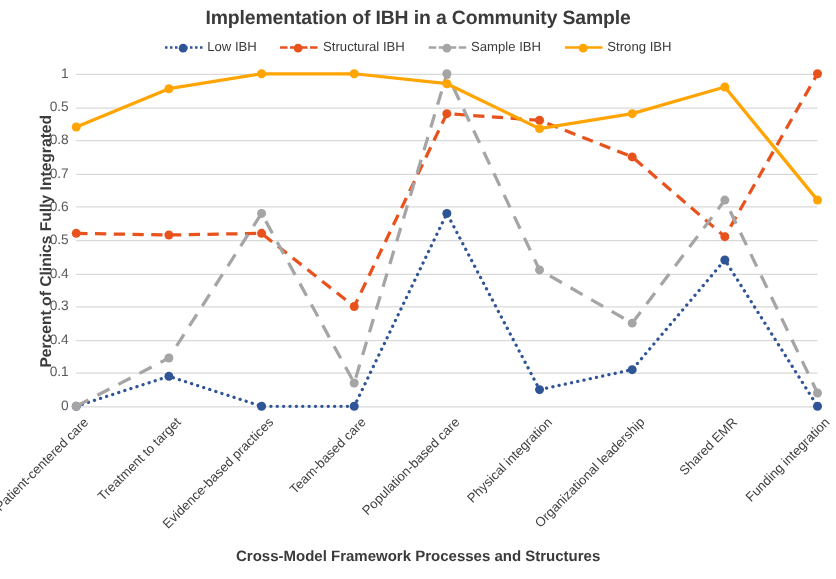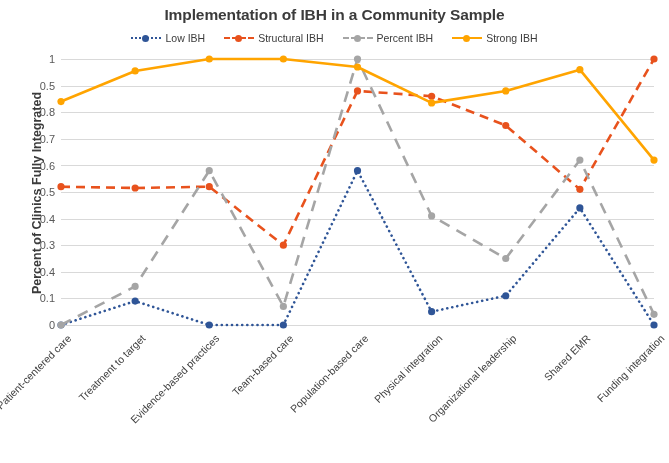--- a/index.html
+++ b/index.html
@@ -171,21 +171,21 @@
           <span class="lg-line" style="background: none; border-top: 2.5px dashed rgb(232, 82, 29); height: 0px;"></span>
           <span class="lg-dot" style="background: rgb(232, 82, 29);"></span>
         </span>
         <span class="legend-label">Structural IBH</span>
       </div>
       <div class="legend-item">
         <span class="legend-swatch">
           <span class="lg-line" style="background: none; border-top: 2.5px dashed rgb(165, 165, 165); height: 0px;"></span>
           <span class="lg-dot" style="background: rgb(165, 165, 165);"></span>
         </span>
-        <span class="legend-label">Percent IBH</span>
+        <span class="legend-label">Sample IBH</span>
       </div>
       <div class="legend-item">
         <span class="legend-swatch">
           <span class="lg-line" style="background: rgb(255, 164, 0);"></span>
           <span class="lg-dot" style="background: rgb(255, 164, 0);"></span>
         </span>
         <span class="legend-label">Strong IBH</span>
       </div>
     </div>
 
@@ -268,14 +268,15 @@
       <div class="xlabel" style="left: 78.125px; top: 6px;"><span class="xlabel-inner">Treatment to target</span></div>
       <div class="xlabel" style="left: 152.25px; top: 6px;"><span class="xlabel-inner">Evidence-based practices</span></div>
       <div class="xlabel" style="left: 226.375px; top: 6px;"><span class="xlabel-inner">Team-based care</span></div>
       <div class="xlabel" style="left: 300.5px; top: 6px;"><span class="xlabel-inner">Population-based care</span></div>
       <div class="xlabel" style="left: 374.625px; top: 6px;"><span class="xlabel-inner">Physical integration</span></div>
       <div class="xlabel" style="left: 448.75px; top: 6px;"><span class="xlabel-inner">Organizational leadership</span></div>
       <div class="xlabel" style="left: 522.875px; top: 6px;"><span class="xlabel-inner">Shared EMR</span></div>
       <div class="xlabel" style="left: 597px; top: 6px;"><span class="xlabel-inner">Funding integration</span></div>
     </div>
 
+  <div class="axis-title-x">Cross-Model Framework Processes and Structures</div>
 
 </div>
 
 </body></html>

